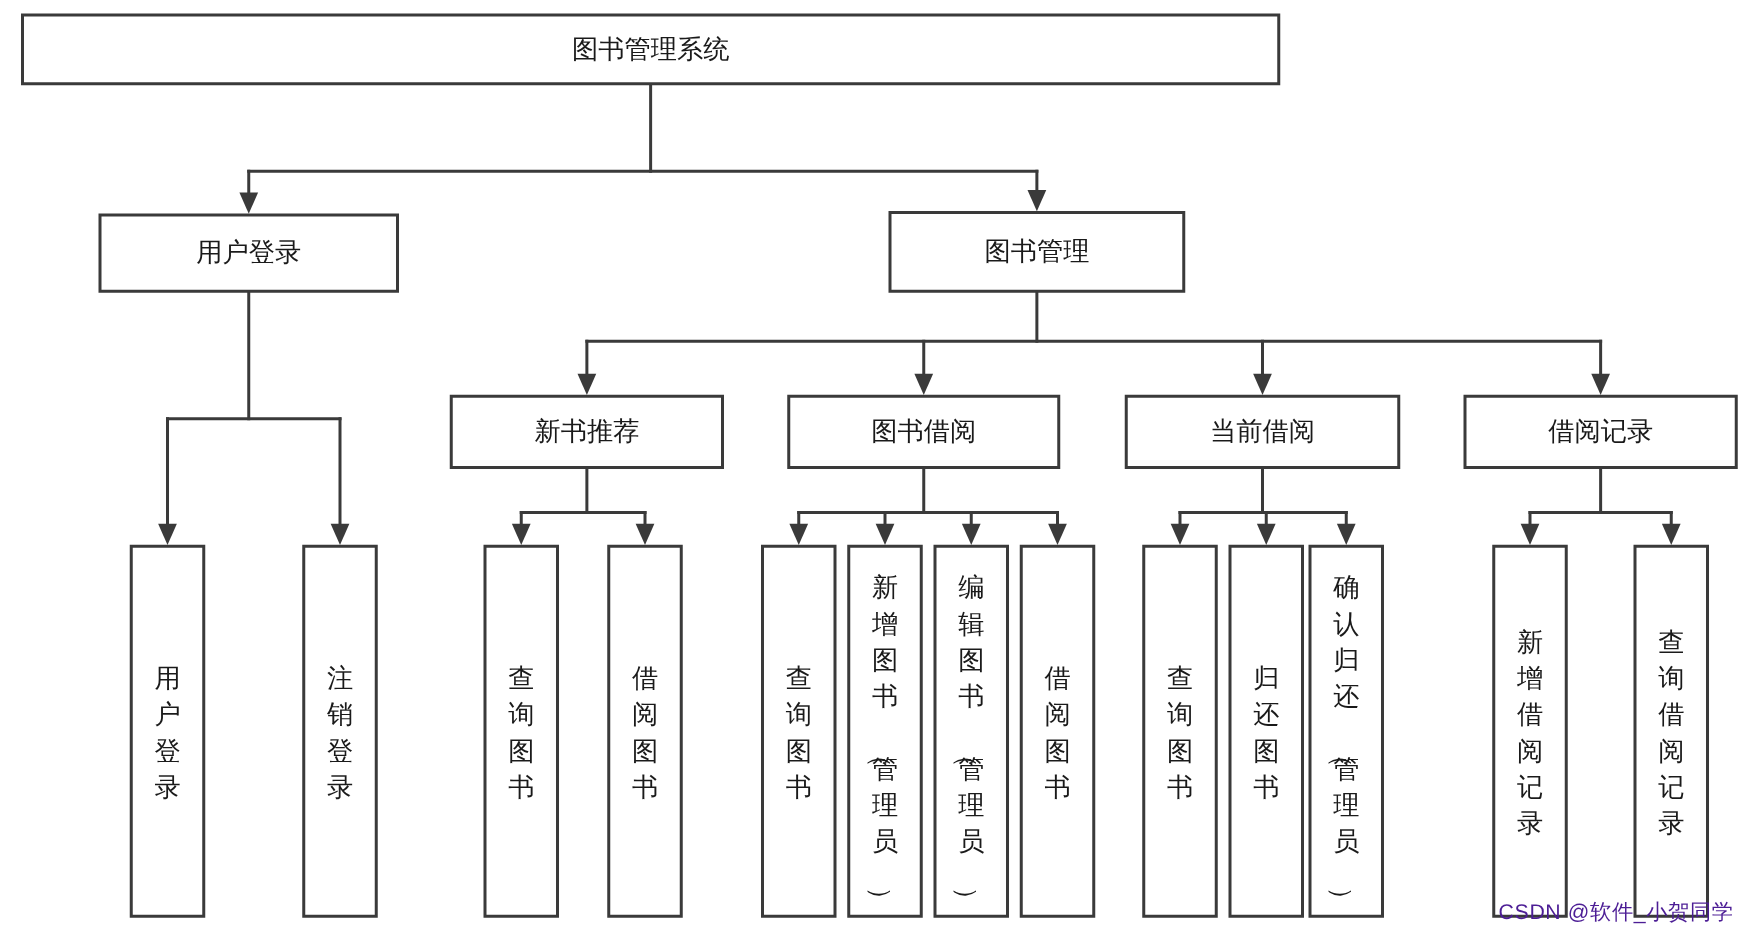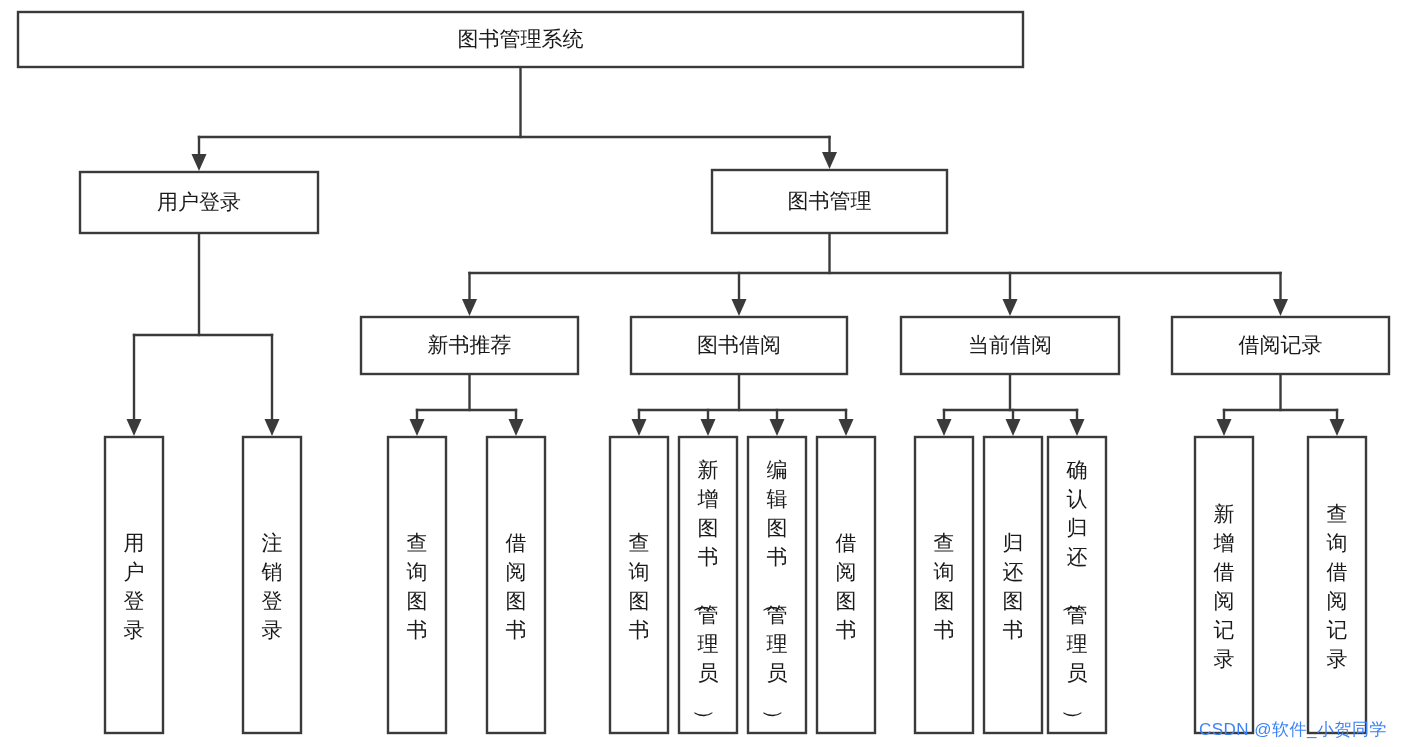--- a/index.html
+++ b/index.html
@@ -52,21 +52,21 @@
     font-size: 21px;
     fill: #1a1a1a;
     text-anchor: middle;
   }
   .watermark {
     position: absolute;
     right: 8px;
     bottom: 6px;
     font-family: "Liberation Sans", "DejaVu Sans", sans-serif;
     font-size: 17px;
-    color: #3b82f6;
+    color: #4c1d95;
     letter-spacing: 0.5px;
     white-space: nowrap;
     user-select: none;
   }
 </style>
 </head>
 <body>
 
 <div id="diagram-root">
   <svg class="diagram-canvas" viewBox="0 0 1405 747">

